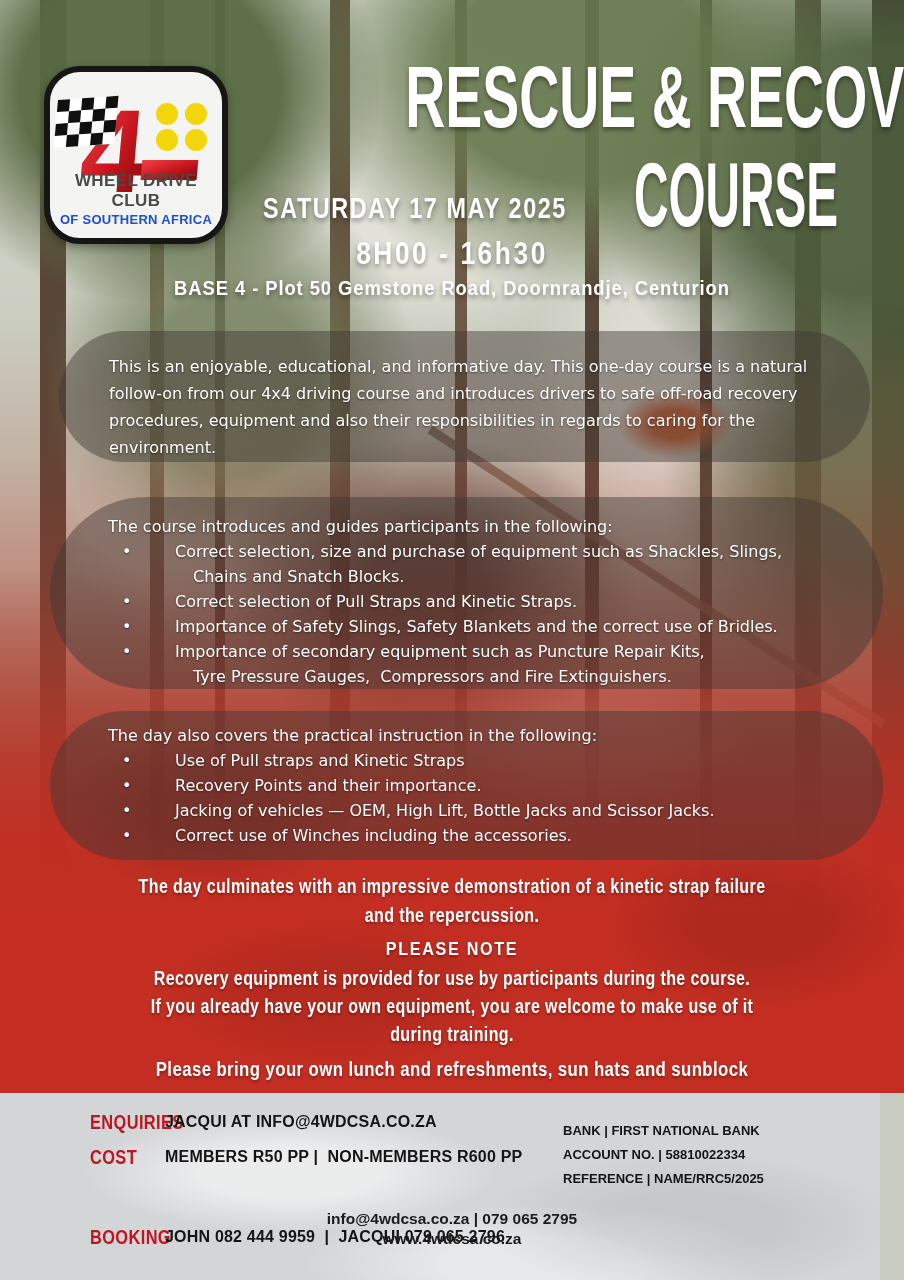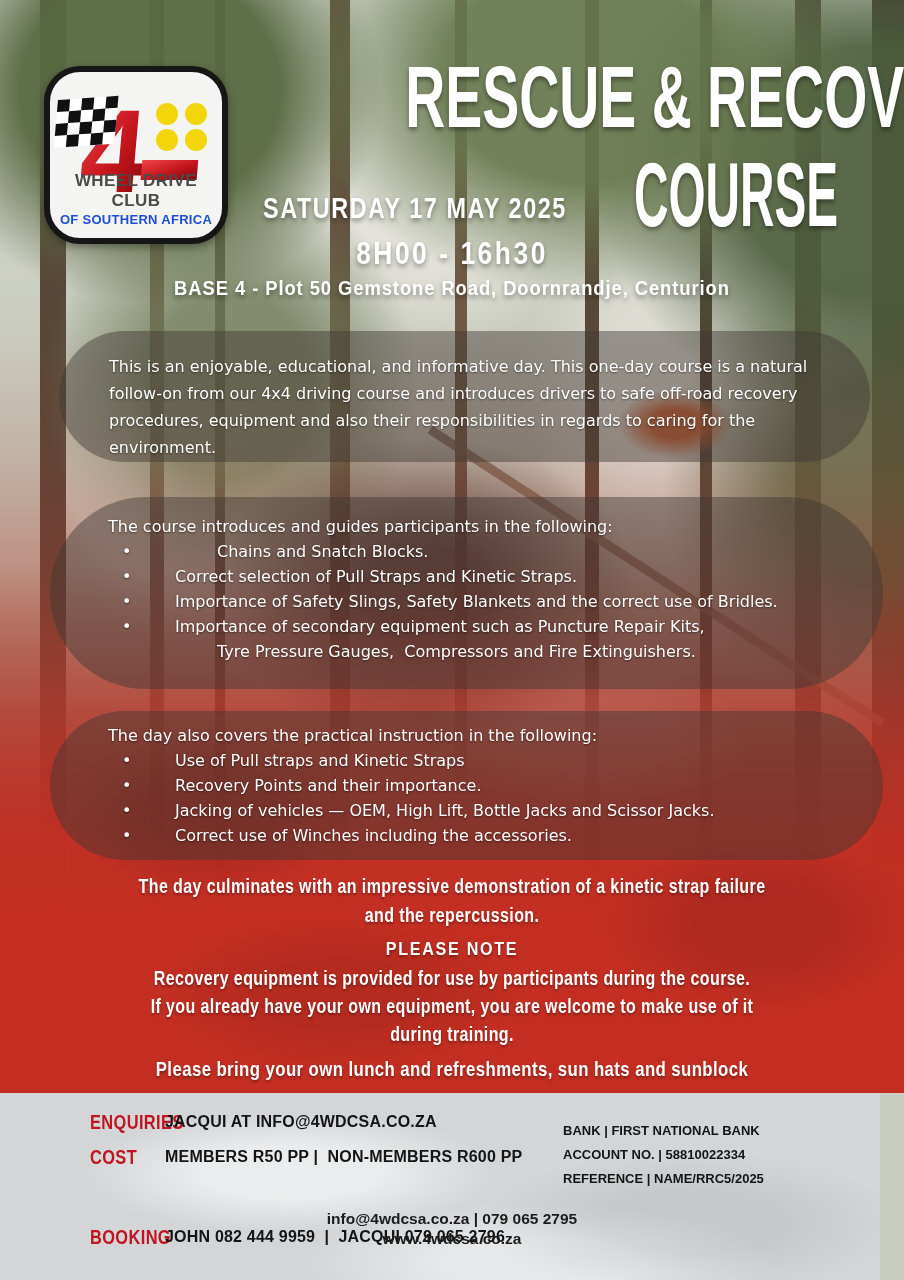--- a/index.html
+++ b/index.html
@@ -76,21 +76,21 @@
   .box1{left:59px;top:331px;width:811px;height:131px;border-radius:66px;
         padding:22px 50px;font-size:16px;line-height:27px;}
   .box2{left:50px;top:497px;width:833px;height:192px;border-radius:96px;
         padding:17px 40px 17px 58px;font-size:16px;line-height:25px;}
   .box3{left:50px;top:711px;width:833px;height:149px;border-radius:75px;
         padding:12px 40px 12px 58px;font-size:16px;line-height:25px;}
   .box ul{margin:0;padding:0;list-style:none;}
   .box li{display:flex;}
   .dot{width:67px;padding-left:14px;flex:0 0 67px;}
   .btxt{flex:1;}
-  .cont{display:block;margin-left:42px;}
+  .cont{display:block;margin-left:18px;}
   .cont:empty{display:none;}
 
   
   .rz{position:absolute;left:0;width:904px;z-index:2;text-align:center;color:#fff;
       font-weight:700;white-space:nowrap;text-shadow:0 2px 3px rgba(0,0,0,.35);}
   .demo{top:872px;font-size:20px;line-height:29px;letter-spacing:.5px;
         transform:scaleX(.8);transform-origin:center top;}
   .please-head{top:938px;font-size:19px;letter-spacing:2px;
         transform:scaleX(.85);transform-origin:center top;}
   .please-body{top:964px;font-size:20px;line-height:28px;letter-spacing:.5px;
@@ -170,21 +170,21 @@
 
   <div class="box box1">
     <span>This is an enjoyable, educational, and informative day. This one-day course is a natural follow-on from our 4x4 driving course and introduces drivers to safe off-road recovery procedures, equipment and also their responsibilities in regards to caring for the environment.</span>
   </div>
 
   <div class="box box2">
     <div>The course introduces and guides participants in the following:</div>
     <ul>
       <li>
         <span class="dot">•</span>
-        <span class="btxt"><span class="cont">Chains and Snatch Blocks.</span></span>
+        <span class="btxt"><span>Correct selection, size and purchase of equipment such as Shackles, Slings,</span><span class="cont">Chains and Snatch Blocks.</span></span>
       </li>
       <li>
         <span class="dot">•</span>
         <span class="btxt"><span>Correct selection of Pull Straps and Kinetic Straps.</span></span>
       </li>
       <li>
         <span class="dot">•</span>
         <span class="btxt"><span>Importance of Safety Slings, Safety Blankets and the correct use of Bridles.</span></span>
       </li>
       <li>

